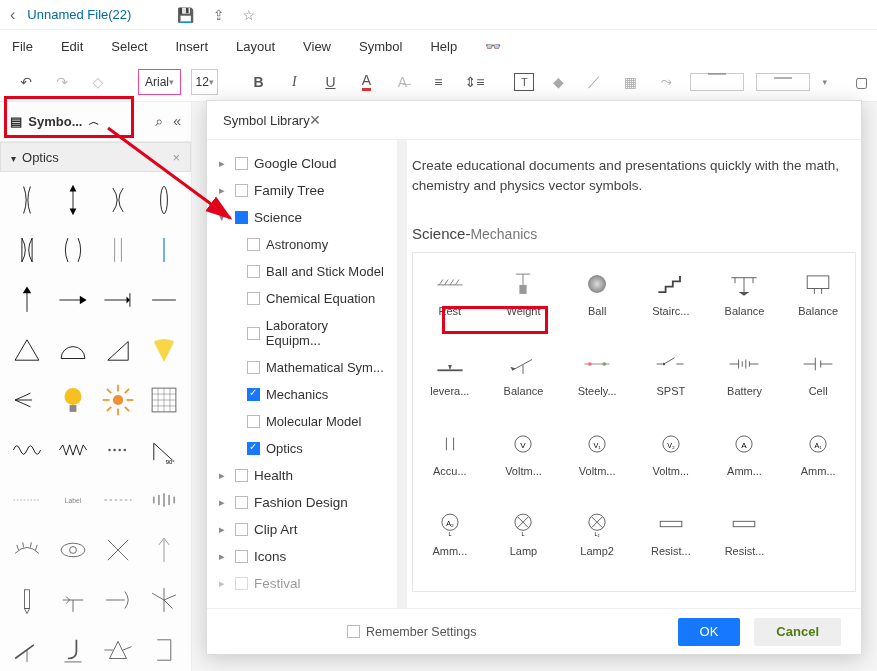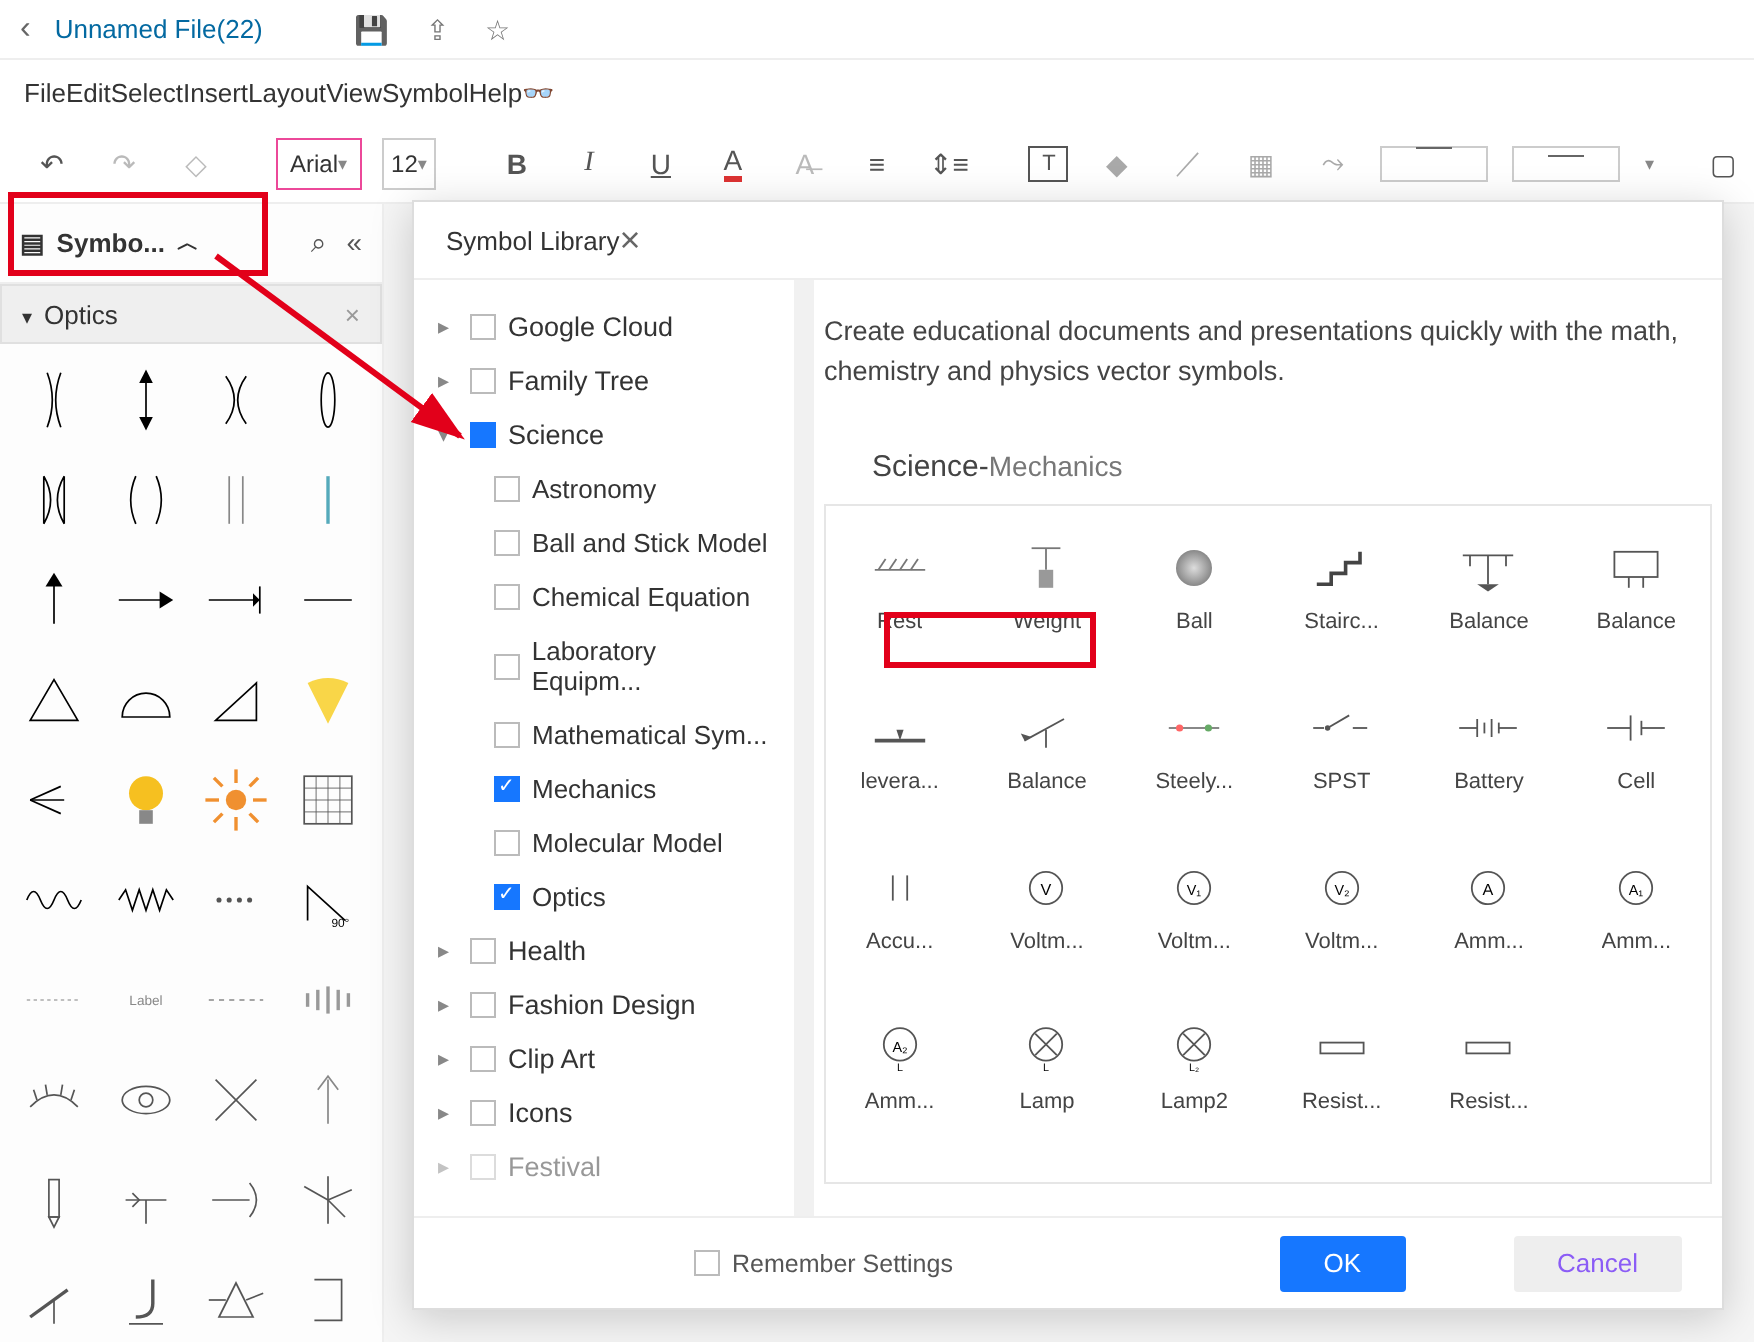--- a/index.html
+++ b/index.html
@@ -3,21 +3,21 @@
 <meta charset="utf-8">
 <style>
 * { box-sizing: border-box; margin: 0; padding: 0; font-family: -apple-system, "Segoe UI", Arial, sans-serif; }
 body { background: #fff; font-size: 13px; color: #333; overflow: hidden; width: 877px; height: 671px; position: relative; }
 
 .title-row { display:flex; align-items:center; height:30px; padding:0 10px; gap:12px; border-bottom:1px solid #eee;}
 .title-row .back-ico { font-size:16px; color:#666;}
 .title-row .file-name { font-size:13px; color:#0369a1;}
 .title-ico-group { margin-left: 34px; display:flex; gap:18px; color:#777; font-size:14px;}
 
-.menu-row { display:flex; align-items:center; height:32px; padding:0 12px; font-size:13px; color:#333;}
+.menu-row { display:flex; align-items:center; height:32px; padding:0 12px; gap:28px; font-size:13px; color:#333;}
 
 .toolbar-row { display:flex; align-items:center; height:40px; padding:0 14px; gap:10px; border-bottom:1px solid #eee;}
 .toolbar-row svg { width:18px; height:18px; }
 .tb-group { display:flex; align-items:center; gap:12px;}
 .tb-sep { width:1px; height:22px; background:#e5e5e5; margin:0 4px;}
 .font-select { border:1px solid #ec4899; height:26px; width:96px; font-size:12px; padding:0 6px; display:flex; align-items:center; justify-content:space-between;}
 .size-select { border:1px solid #ccc; height:26px; width:44px; font-size:12px; padding:0 4px; display:flex; align-items:center; justify-content:space-between;}
 .caret-dn { font-size:9px; color:#888;}
 .fmt-btn { width:24px; height:24px; display:flex; align-items:center; justify-content:center; color:#555; font-size:14px;}
 .line-style-box { width:54px; height:18px; border:1px solid #ccc; display:flex; align-items:center; justify-content:center;}
@@ -41,31 +41,31 @@
 .tree-item { display:flex; align-items:center; gap:6px; padding:6px 8px;}
 .tree-item.lvl1 { font-size:13.5px;}
 .tree-item.lvl2 { padding-left:36px; font-size:13px;}
 .tree-caret { width:10px; font-size:11px; color:#888; display:inline-block;}
 .tree-chk { width:13px; height:13px; border:1px solid #bbb;}
 .tree-chk.checked { background:#1677ff; border-color:#1677ff; position:relative;}
 .tree-chk.checked::after{content:"✓"; color:#fff; font-size:10px; position:absolute; top:-2px; left:1px;}
 .tree-chk.filled { background:#1677ff; border-color:#1677ff;}
 .preview-pane { flex:1; padding:16px 5px; display:flex; flex-direction:column; overflow:hidden;}
 .preview-desc { font-size:13.5px; color:#444; line-height:1.5;}
-.preview-title { margin-top:28px; font-size:15px; color:#444;margin-left:24px;}
+.preview-title { margin-top:28px; font-size:15px; color:#444;}
 .preview-title .sub{ color:#777; font-size:14px;}
 .sym-grid { margin-top:10px; border:1px solid #e6e6e6; flex:1; overflow:hidden; display:grid; grid-template-columns:repeat(6,1fr); grid-auto-rows:80px; }
 .sym-cell { display:flex; flex-direction:column; align-items:center; justify-content:center; gap:6px; font-size:11px; color:#444; padding:4px;}
 .sym-cell svg { width:36px; height:30px;}
 .sym-label { white-space:nowrap; overflow:hidden; text-overflow:ellipsis; max-width:100%; text-align:center;}
 .modal-foot { display:flex; align-items:center; justify-content:flex-end; gap:14px; height:46px; padding:0 20px; border-top:1px solid #eee;}
 .remember-row { display:flex; align-items:center; gap:6px; margin-right:auto; margin-left:120px; font-size:12.5px; color:#555;}
-.btn { height:28px; padding:0 22px; font-size:13px; display:flex; align-items:center; border-radius:2px;margin-left:40px;}
+.btn { height:28px; padding:0 22px; font-size:13px; display:flex; align-items:center; border-radius:2px;}
 .btn-primary { background:#1677ff; color:#fff;}
-.btn-default { background:#eee; color:#8b5cf6;}
+.btn-default { background:#eee; color:#4d7c0f;font-weight:bold;}
 
 
 .hl { position:absolute; border:3px solid #e2001a; pointer-events:none;}
 .hl1 { left:4px; top:96px; width:130px; height:42px;}
 .hl2 { left:442px; top:306px; width:106px; height:28px;}
 .arrow-svg { position:absolute; left:104px; top:124px; pointer-events:none;}
 </style>
 </head>
 <body>
 

